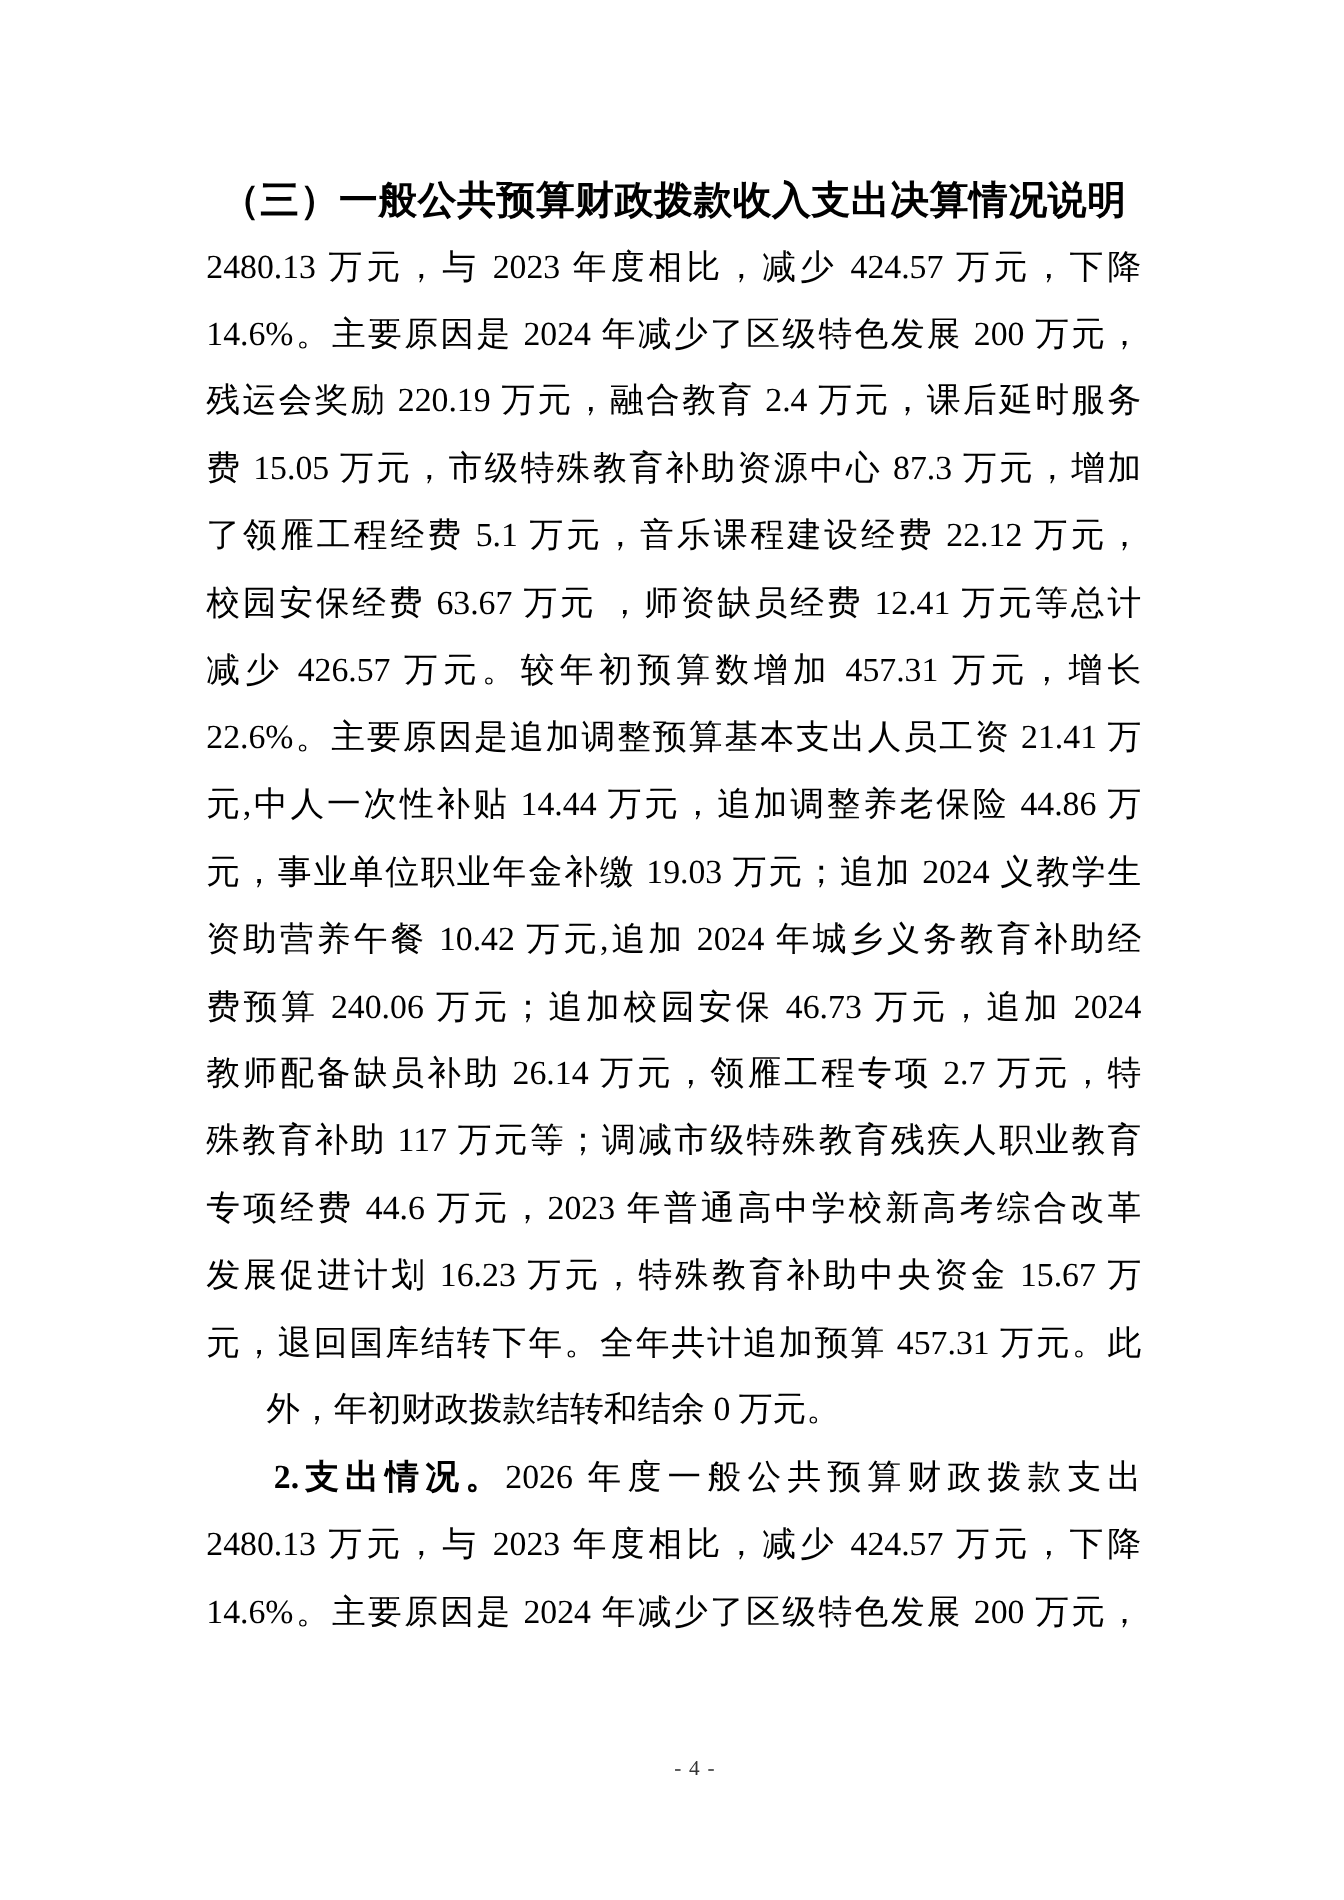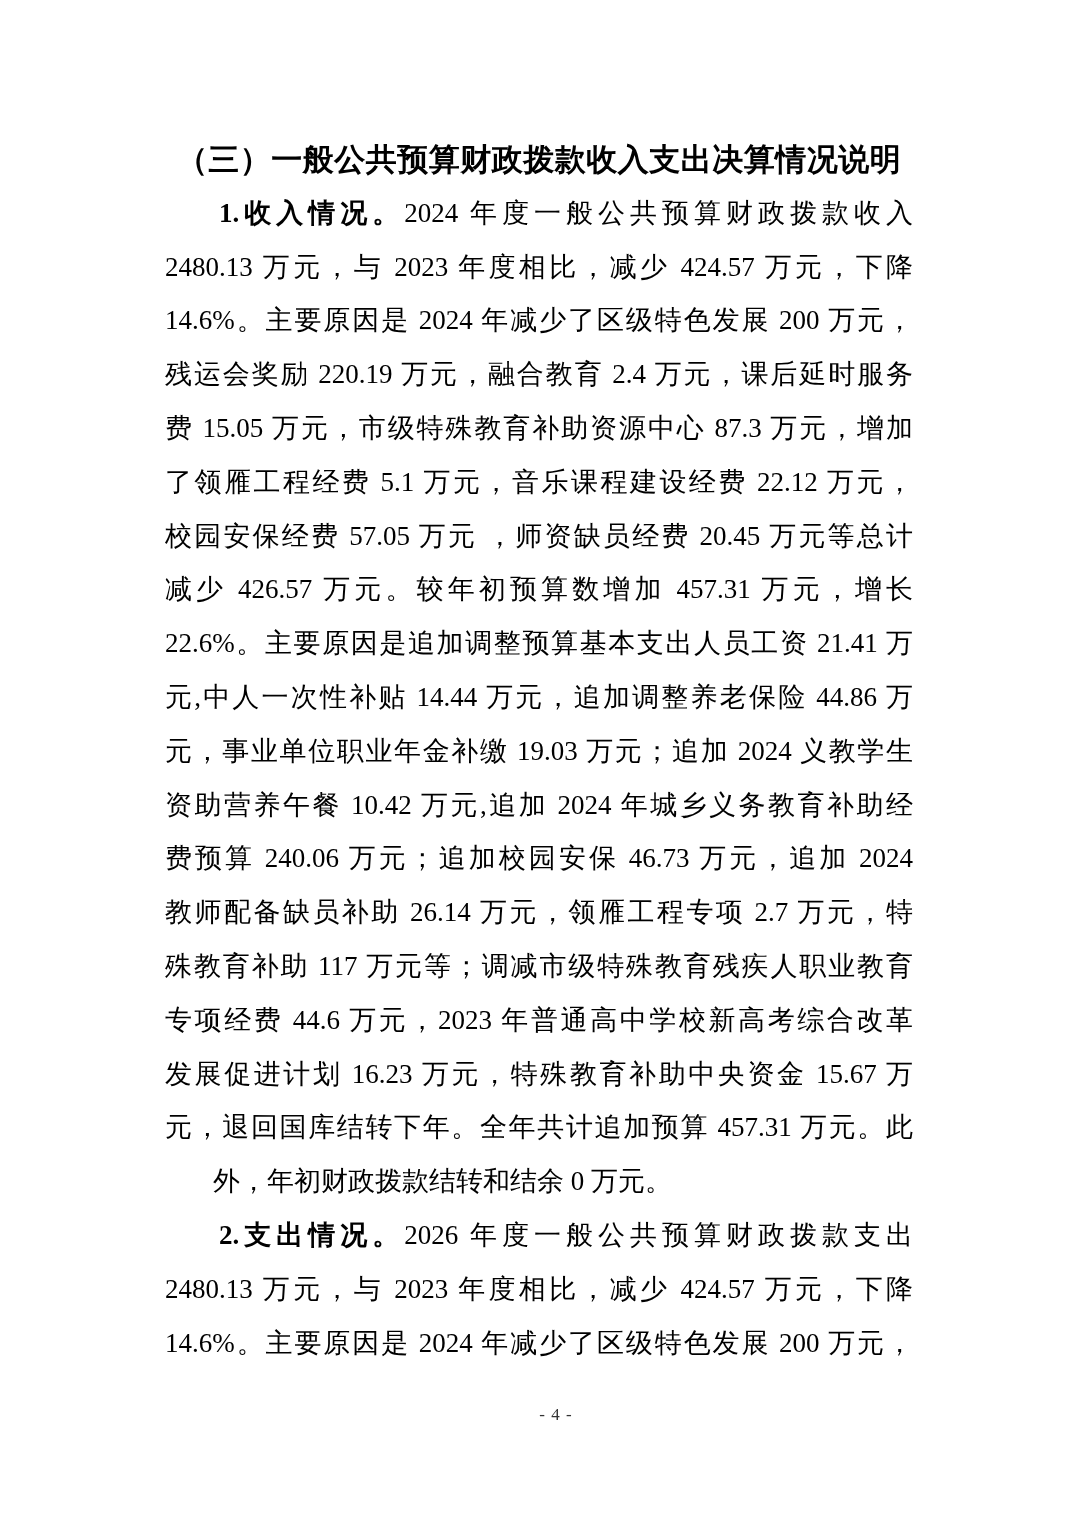--- a/index.html
+++ b/index.html
@@ -62,27 +62,26 @@
     color: #333333;
   }
 </style>
 </head>
 <body>
 
 <div class="page">
   <div class="content">
     <div class="heading">（三）一般公共预算财政拨款收入支出决算情况说明</div>
 
-    <div class="line indent"><span class="b">1.收入情况。</span><span>2024 年度一般公共预算财政拨款收入</span></div>
     <div class="line"><span>2480.13 万元，与 2023 年度相比，减少 424.57 万元，下降</span></div>
     <div class="line"><span>14.6%。主要原因是 2024 年减少了区级特色发展 200 万元，</span></div>
     <div class="line"><span>残运会奖励 220.19 万元，融合教育 2.4 万元，课后延时服务</span></div>
     <div class="line"><span>费 15.05 万元，市级特殊教育补助资源中心 87.3 万元，增加</span></div>
     <div class="line"><span>了领雁工程经费 5.1 万元，音乐课程建设经费 22.12 万元，</span></div>
-    <div class="line"><span>校园安保经费 57.05 万元 ，师资缺员经费 20.45 万元等总计</span></div>
+    <div class="line"><span>校园安保经费 63.67 万元 ，师资缺员经费 12.41 万元等总计</span></div>
     <div class="line"><span>减少 426.57 万元。较年初预算数增加 457.31 万元，增长</span></div>
     <div class="line"><span>22.6%。主要原因是追加调整预算基本支出人员工资 21.41 万</span></div>
     <div class="line"><span>元,中人一次性补贴 14.44 万元，追加调整养老保险 44.86 万</span></div>
     <div class="line"><span>元，事业单位职业年金补缴 19.03 万元；追加 2024 义教学生</span></div>
     <div class="line"><span>资助营养午餐 10.42 万元,追加 2024 年城乡义务教育补助经</span></div>
     <div class="line"><span>费预算 240.06 万元；追加校园安保 46.73 万元，追加 2024</span></div>
     <div class="line"><span>教师配备缺员补助 26.14 万元，领雁工程专项 2.7 万元，特</span></div>
     <div class="line"><span>殊教育补助 117 万元等；调减市级特殊教育残疾人职业教育</span></div>
     <div class="line"><span>专项经费 44.6 万元，2023 年普通高中学校新高考综合改革</span></div>
     <div class="line"><span>发展促进计划 16.23 万元，特殊教育补助中央资金 15.67 万</span></div>

